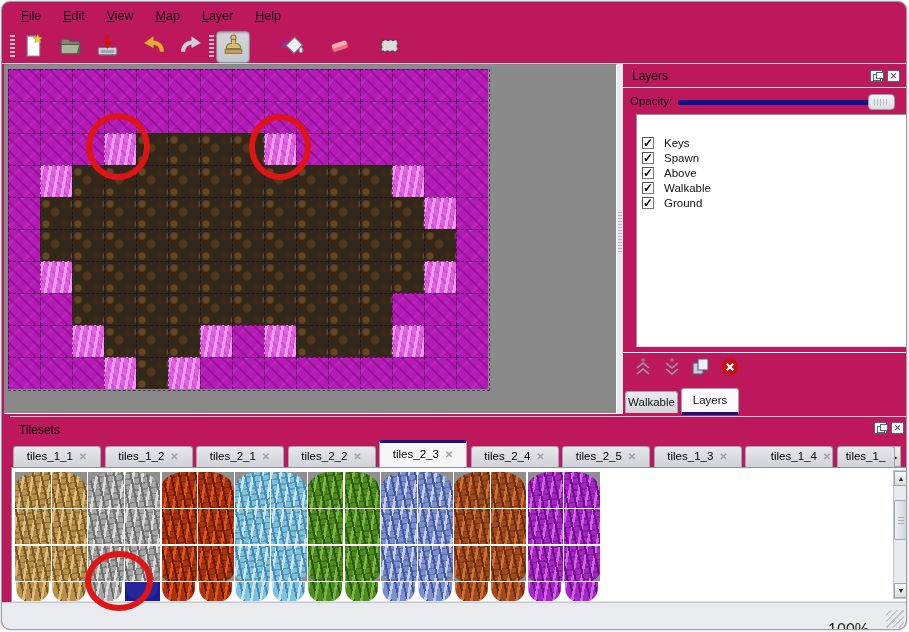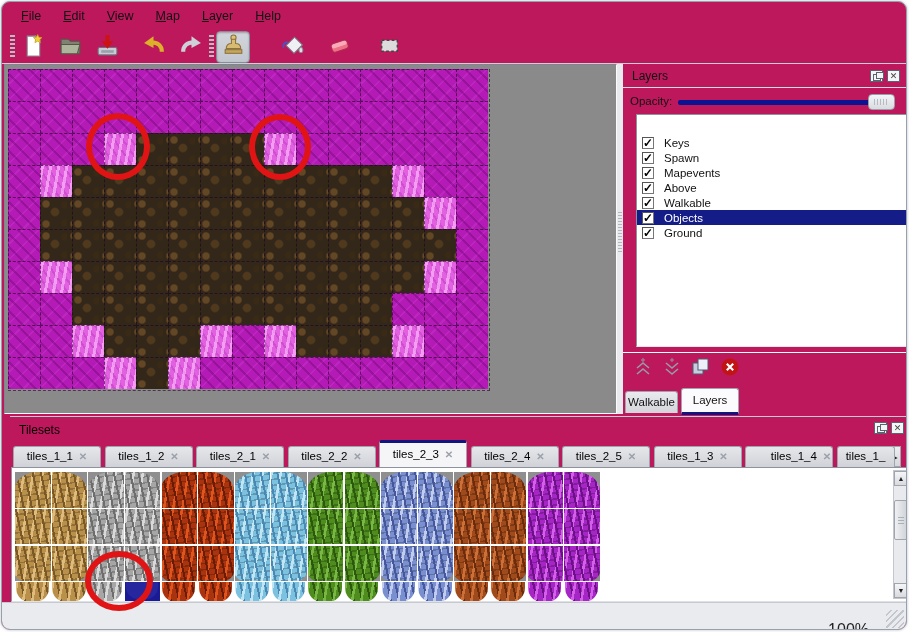--- a/index.html
+++ b/index.html
@@ -354,33 +354,25 @@
         <div class="lrow">
           <div class="cbox"></div>
           <span>Keys</span>
         </div>
         <div class="lrow">
           <div class="cbox"></div>
           <span>Spawn</span>
         </div>
         <div class="lrow">
           <div class="cbox"></div>
-          <span>Mapevents</span>
-        </div>
-        <div class="lrow">
-          <div class="cbox"></div>
           <span>Above</span>
         </div>
         <div class="lrow">
           <div class="cbox"></div>
           <span>Walkable</span>
-        </div>
-        <div class="lrow sel">
-          <div class="cbox"></div>
-          <span>Objects</span>
         </div>
         <div class="lrow">
           <div class="cbox"></div>
           <span>Ground</span>
         </div>
       </div>
     <div class="lbtns" id="layerbtns">
         <div class="lbtn" style="left: 10px;"><span><svg viewBox="0 0 20 20">
               <circle cx="10" cy="3" r="1.2" fill="none" stroke="#959ca8"></circle>
               <path d="M4 11l6-5 6 5M4 17l6-5 6 5" fill="none" stroke="#959ca8" stroke-width="1.6"></path>

